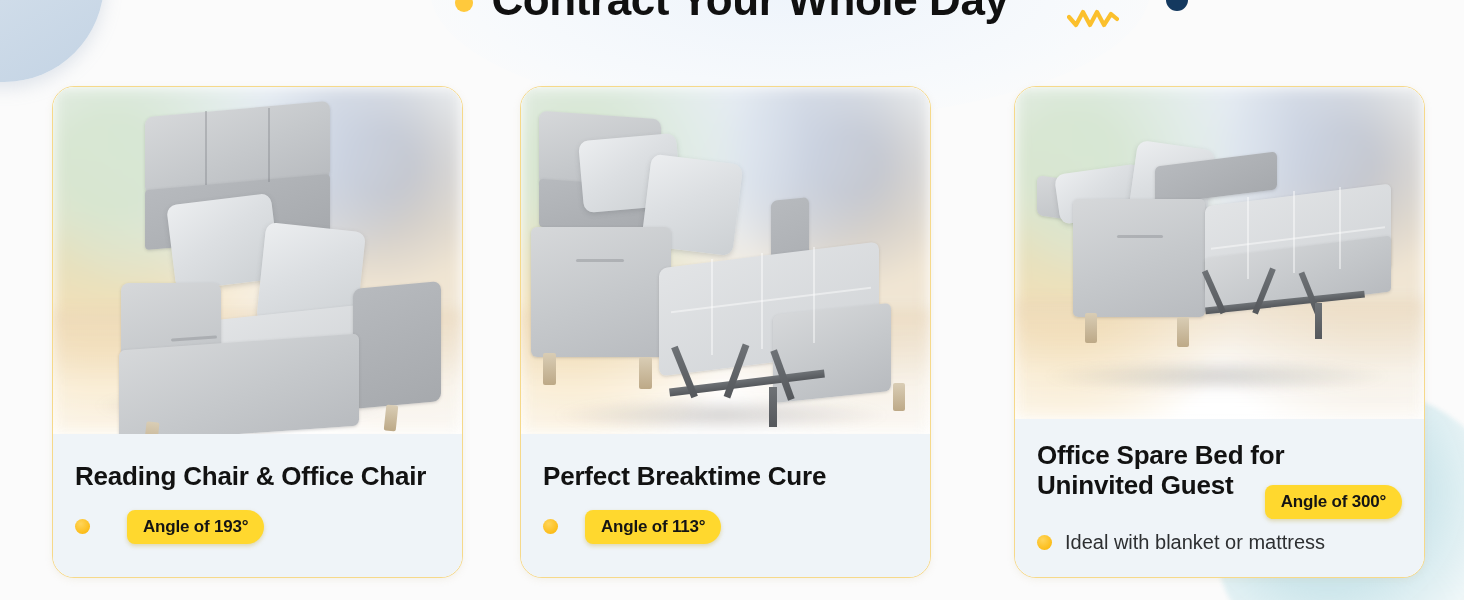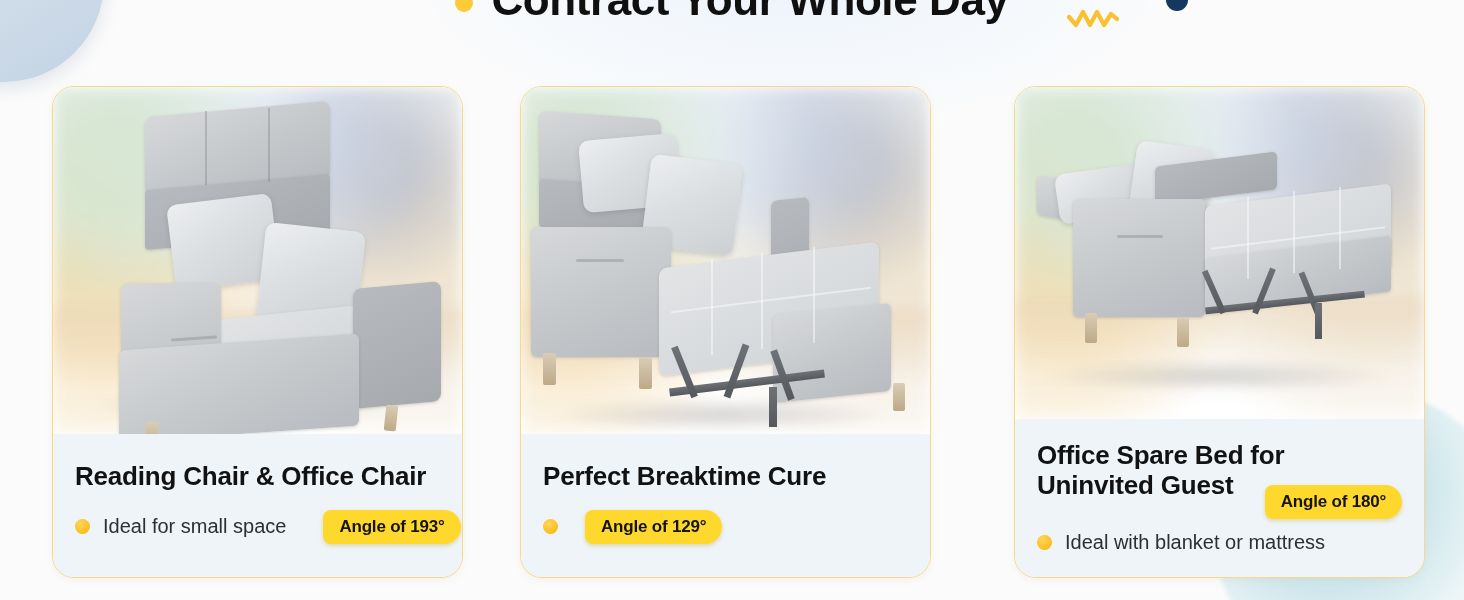--- a/index.html
+++ b/index.html
@@ -181,21 +181,20 @@
 
       <div class="leg" style="position:absolute;left:92px;top:335px;width:13px;height:30px;transform:rotate(6deg);"></div>
 
       <div class="leg" style="position:absolute;left:332px;top:318px;width:12px;height:26px;transform:rotate(6deg);"></div>
     </div>
   </div>
   <div class="card-caption">
     <h3 class="cap-title">Reading Chair &amp; Office Chair</h3>
     <div class="cap-row">
       <span class="bullet"></span>
-      <span class="cap-text">Ideal for small space</span>
       <span class="badge">Angle of 193°</span>
     </div>
   </div>
 </div>
 
 <div class="card" id="card-2">
   <div class="card-photo">
     <div class="scene">
       <div class="room"></div>
         <div class="floor"></div>
@@ -225,21 +224,21 @@
       <div class="frame" style="position:absolute;left:248px;top:300px;width:8px;height:40px;"></div>
       <div class="leg" style="position:absolute;left:22px;top:266px;width:13px;height:32px;"></div>
       <div class="leg" style="position:absolute;left:118px;top:270px;width:13px;height:32px;"></div>
       <div class="leg" style="position:absolute;left:372px;top:296px;width:12px;height:28px;"></div>
     </div>
   </div>
   <div class="card-caption">
     <h3 class="cap-title">Perfect Breaktime Cure</h3>
     <div class="cap-row">
       <span class="bullet"></span>
-      <span class="badge">Angle of 129°</span>
+      <span class="badge">Angle of 113°</span>
     </div>
   </div>
 </div>
 
 <div class="card card-3" id="card-3">
   <div class="card-photo">
     <div class="scene">
       <div class="room"></div>
         <div class="floor"></div>
       <div class="shadow" style="left:26px;top:272px;width:352px;height:34px;"></div>
@@ -268,16 +267,16 @@
       <div class="frame" style="position:absolute;left:300px;top:216px;width:7px;height:36px;"></div>
       <div class="leg" style="position:absolute;left:70px;top:226px;width:12px;height:30px;"></div>
       <div class="leg" style="position:absolute;left:162px;top:230px;width:12px;height:30px;"></div>
     </div>
   </div>
   <div class="card-caption">
     <h3 class="cap-title">Office Spare Bed for Uninvited Guest</h3>
     <div class="cap-row">
       <span class="bullet"></span>
       <span class="cap-text">Ideal with blanket or mattress</span>
-      <span class="badge">Angle of 180°</span>
+      <span class="badge">Angle of 300°</span>
     </div>
   </div>
 </div>
 
 </body></html>

